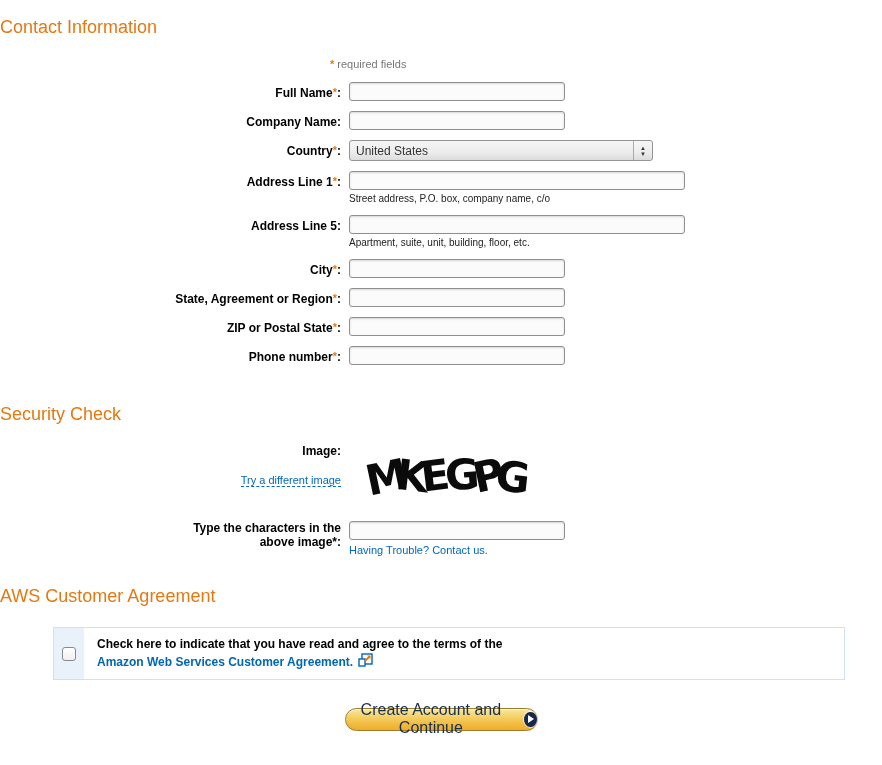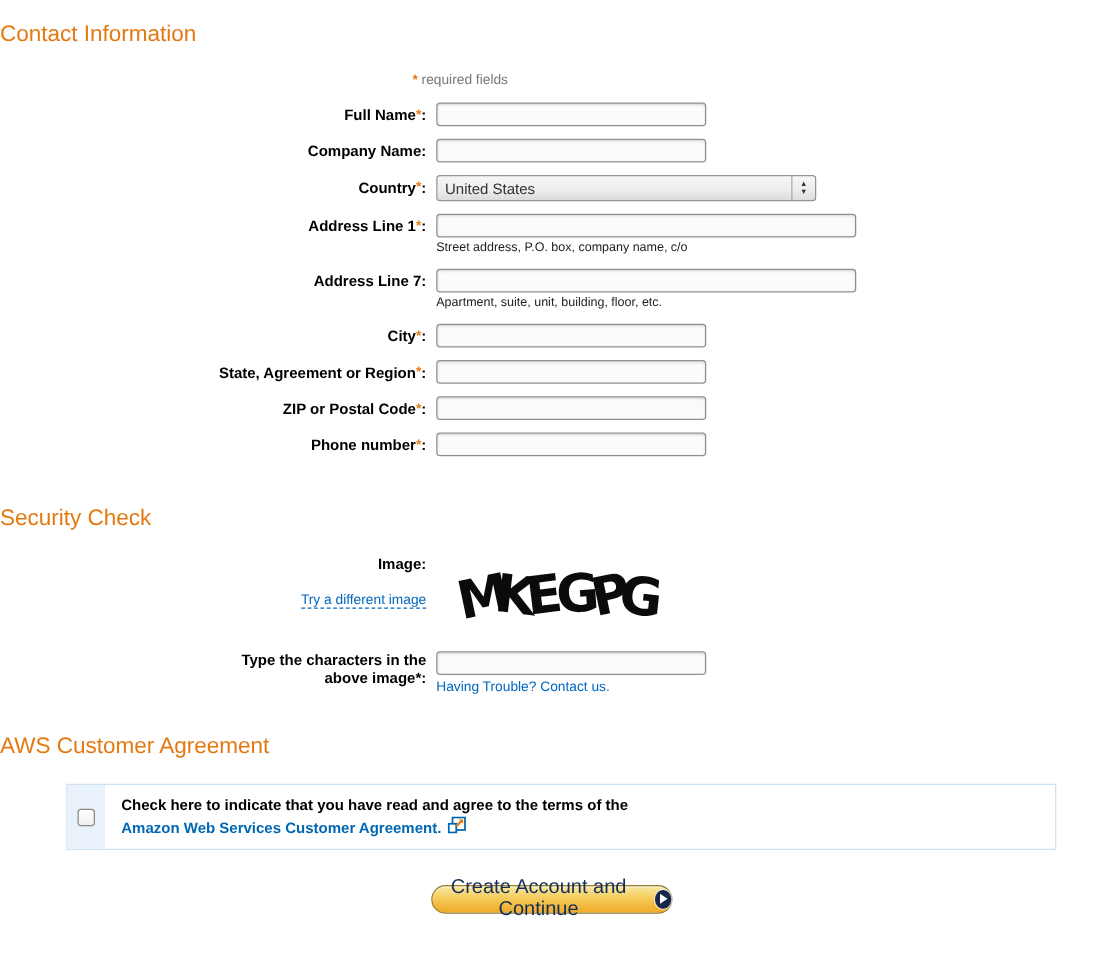--- a/index.html
+++ b/index.html
@@ -163,21 +163,21 @@
 
 <div class="frow">
   <label class="flabel"><span>Address Line 1</span><span class="req">*</span><span>:</span></label>
   <div class="fctrl">
     <input class="tinput w-large" value="" style="">
     <div class="hint">Street address, P.O. box, company name, c/o</div>
   </div>
 </div>
 
 <div class="frow">
-  <label class="flabel"><span>Address Line 7</span><span class="req"></span><span>:</span></label>
+  <label class="flabel"><span>Address Line 5</span><span class="req"></span><span>:</span></label>
   <div class="fctrl">
     <input class="tinput w-large" value="" style="">
     <div class="hint">Apartment, suite, unit, building, floor, etc.</div>
   </div>
 </div>
 
 <div class="frow">
   <label class="flabel"><span>City</span><span class="req">*</span><span>:</span></label>
   <div class="fctrl">
       <input class="tinput w-small" value="" style="">
@@ -185,21 +185,21 @@
 </div>
 
 <div class="frow">
   <label class="flabel"><span>State, Agreement or Region</span><span class="req">*</span><span>:</span></label>
   <div class="fctrl">
       <input class="tinput w-small" value="" style="">
     </div>
 </div>
 
 <div class="frow">
-  <label class="flabel"><span>ZIP or Postal Code</span><span class="req">*</span><span>:</span></label>
+  <label class="flabel"><span>ZIP or Postal State</span><span class="req">*</span><span>:</span></label>
   <div class="fctrl">
       <input class="tinput w-small" value="" style="">
     </div>
 </div>
 
 <div class="frow">
   <label class="flabel"><span>Phone number</span><span class="req">*</span><span>:</span></label>
   <div class="fctrl">
       <input class="tinput w-small" value="" style="">
     </div>

